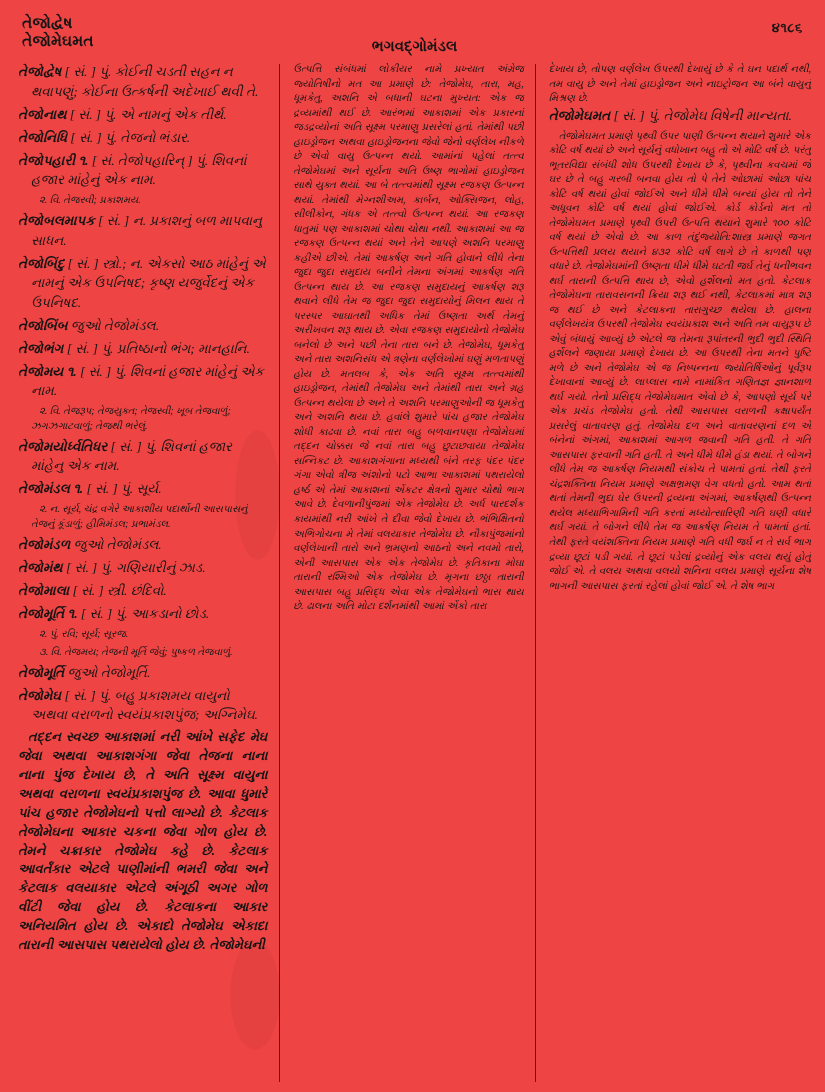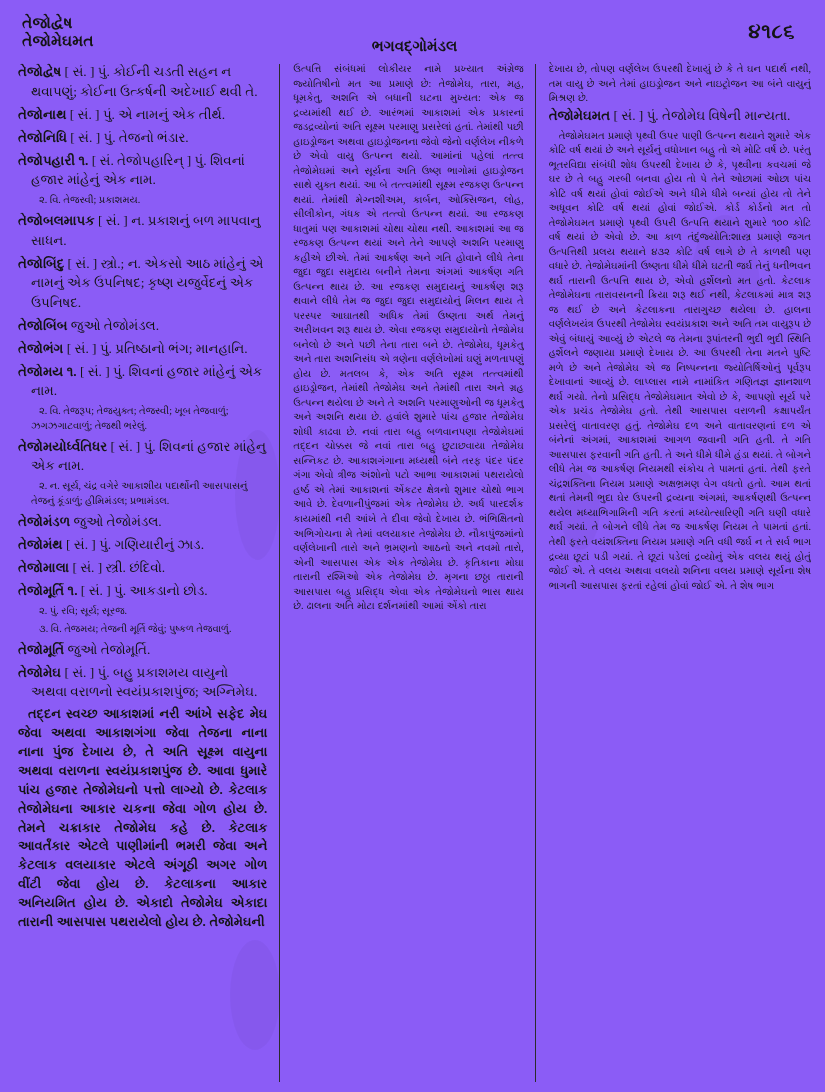--- a/index.html
+++ b/index.html
@@ -12,21 +12,21 @@
     height: 1092px;
     font-family: "Liberation Serif", "DejaVu Serif", serif;
     color: #141414;
     position: relative;
     overflow: hidden;
   }
 
   .page {
     position: absolute;
     inset: 0;
-    background: #8b5cf6;
+    background: #ef4444;
   }
 
   
   .runhead {
     position: absolute;
     top: 14px;
     left: 22px;
     right: 18px;
     height: 44px;
   }
@@ -44,40 +44,41 @@
   .rh-center {
     position: absolute;
     left: 50%;
     transform: translateX(-50%);
     top: 24px;
     font-weight: bold;
     font-size: 15px;
   }
   .rh-right {
     position: absolute;
-    right: 12px;
+    right: 4px;
     top: 6px;
     font-weight: bold;
-    font-size: 20px;
+    font-size: 13px;
     letter-spacing: .6px;
   }
 
   
   .columns {
     position: absolute;
     top: 62px;
     left: 18px;
     right: 14px;
     bottom: 6px;
     display: flex;
   }
   .col {
     position: relative;
     box-sizing: border-box;
     overflow: hidden;
+    font-style: italic;
   }
   .col-1 { width: 262px; padding-right: 12px; }
   .col-2 { width: 255px; padding-left: 13px; padding-right: 11px; }
   .col-3 { width: 276px; padding-left: 13px; }
 
   .rule {
     width: 0;
     border-left: 1.3px solid #2b2b2b;
     margin: 2px 0 4px 0;
     flex: 0 0 auto;
@@ -157,20 +158,21 @@
 
       <div class="entry"><span class="hw">તેજોબિંબ</span><span> જુઓ તેજોમંડલ.</span></div>
 
       <div class="entry"><span class="hw">તેજોભંગ</span><span> [ સં. ] પું. પ્રતિષ્ઠાનો ભંગ; માનહાનિ.</span></div>
 
       <div class="entry"><span class="hw">તેજોમય ૧.</span><span> [ સં. ] પું. શિવનાં હજાર માંહેનું એક નામ.</span></div>
       <div class="sense">૨. વિ. તેજરૂપ; તેજયુક્ત; તેજસ્વી; ખૂબ તેજવાળું; ઝગઝગાટવાળું; તેજથી ભરેલું.</div>
 
       <div class="entry"><span class="hw">તેજોમયોર્ધ્વતિધર</span><span> [ સં. ] પું. શિવનાં હજાર માંહેનુ એક નામ.</span></div>
 
+      <div class="entry"><span class="hw">તેજોમંડલ ૧.</span><span> [ સં. ] પું. સૂર્ય.</span></div>
       <div class="sense">૨. ન. સૂર્ય, ચંદ્ર વગેરે આકાશીય પદાર્થોની આસપાસનું તેજનું કૂંડાળું; હીમિમંડલ; પ્રભામંડલ.</div>
 
       <div class="entry"><span class="hw">તેજોમંડળ</span><span> જુઓ તેજોમંડલ.</span></div>
 
       <div class="entry"><span class="hw">તેજોમંથ</span><span> [ સં. ] પું. ગણિયારીનું ઝાડ.</span></div>
 
       <div class="entry"><span class="hw">તેજોમાલા</span><span> [ સં. ] સ્ત્રી. છંદિવો.</span></div>
 
       <div class="entry"><span class="hw">તેજોમૂર્તિ ૧.</span><span> [ સં. ] પું. આકડાનો છોડ.</span></div>
       <div class="sense">૨. પું. રવિ; સૂર્ય; સૂરજ.</div>

